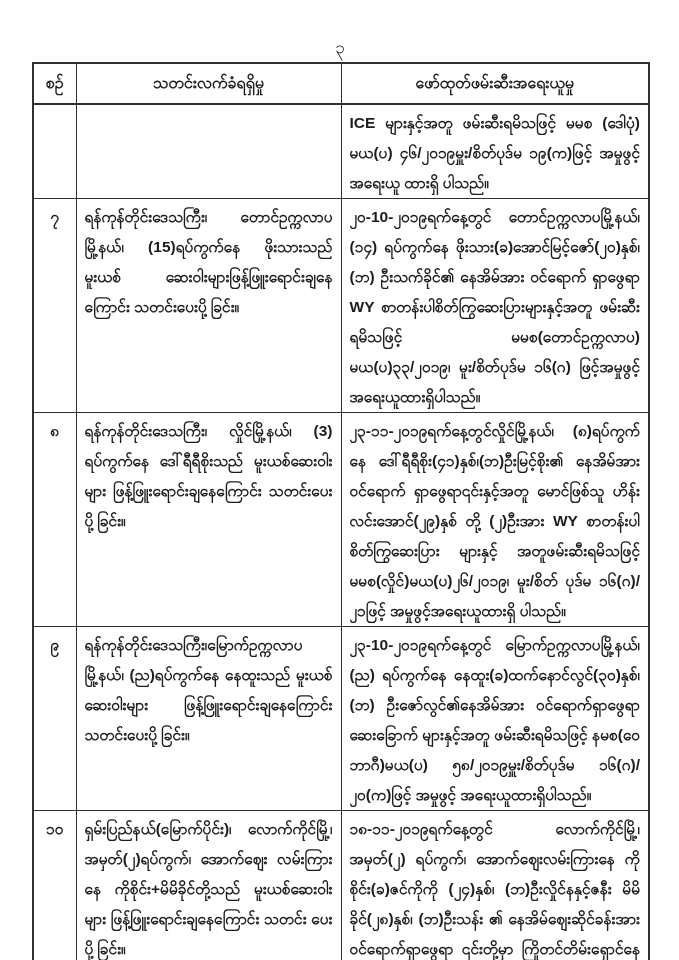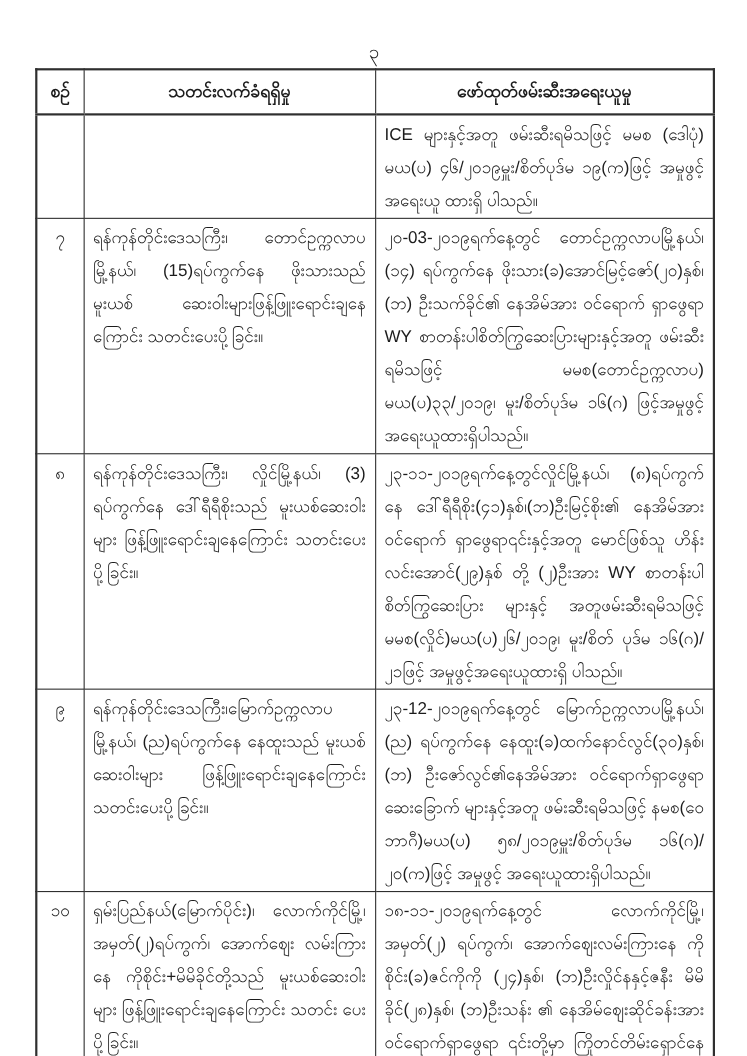--- a/index.html
+++ b/index.html
@@ -35,20 +35,21 @@
   table.report, table.report td, table.report th {
     border: 1.5px solid #2f2f2f;
   }
   table.report {
     border-width: 2px;
   }
   th, td {
     box-sizing: border-box;
     vertical-align: top;
     overflow: hidden;
+    font-weight: bold;
   }
   th {
     height: 41px;
     font-size: 16px;
     font-weight: bold;
     text-align: center;
     vertical-align: middle;
     padding: 2px 4px;
     border-bottom-width: 2.5px !important;
   }
@@ -93,31 +94,31 @@
   </thead>
   <tbody>
     <tr>
       <td class="no-cell"></td>
       <td class="recv-cell"></td>
       <td class="act-cell">ICE များနှင့်အတူ ဖမ်းဆီးရမိသဖြင့် မမစ (ဒေါပုံ) မယ(ပ) ၄၆/၂၀၁၉မှူး/စိတ်ပုဒ်မ ၁၉(က)ဖြင့် အမှုဖွင့် အရေးယူ ထားရှိ ပါသည်။</td>
     </tr>
     <tr>
       <td class="no-cell">၇</td>
       <td class="recv-cell">ရန်ကုန်တိုင်းဒေသကြီး၊ တောင်ဥက္ကလာပ မြို့နယ်၊ (15)ရပ်ကွက်နေ ဖိုးသားသည် မူးယစ် ဆေးဝါးများဖြန့်ဖြူးရောင်းချနေကြောင်း သတင်းပေးပို့ခြင်း။</td>
-      <td class="act-cell">၂၀-03-၂၀၁၉ရက်နေ့တွင် တောင်ဥက္ကလာပမြို့နယ်၊ (၁၄) ရပ်ကွက်နေ ဖိုးသား(ခ)အောင်မြင့်ဇော်(၂၀)နှစ်၊ (ဘ) ဦးသက်ခိုင်၏ နေအိမ်အား ဝင်ရောက် ရှာဖွေရာ WY စာတန်းပါစိတ်ကြွဆေးပြားများနှင့်အတူ ဖမ်းဆီးရမိသဖြင့် မမစ(တောင်ဥက္ကလာပ) မယ(ပ)၃၃/၂၀၁၉၊ မူး/စိတ်ပုဒ်မ ၁၆(ဂ) ဖြင့်အမှုဖွင့် အရေးယူထားရှိပါသည်။</td>
+      <td class="act-cell">၂၀-10-၂၀၁၉ရက်နေ့တွင် တောင်ဥက္ကလာပမြို့နယ်၊ (၁၄) ရပ်ကွက်နေ ဖိုးသား(ခ)အောင်မြင့်ဇော်(၂၀)နှစ်၊ (ဘ) ဦးသက်ခိုင်၏ နေအိမ်အား ဝင်ရောက် ရှာဖွေရာ WY စာတန်းပါစိတ်ကြွဆေးပြားများနှင့်အတူ ဖမ်းဆီးရမိသဖြင့် မမစ(တောင်ဥက္ကလာပ) မယ(ပ)၃၃/၂၀၁၉၊ မူး/စိတ်ပုဒ်မ ၁၆(ဂ) ဖြင့်အမှုဖွင့် အရေးယူထားရှိပါသည်။</td>
     </tr>
     <tr>
       <td class="no-cell">၈</td>
       <td class="recv-cell">ရန်ကုန်တိုင်းဒေသကြီး၊ လှိုင်မြို့နယ်၊ (3) ရပ်ကွက်နေ ဒေါ်ရီရီစိုးသည် မူးယစ်ဆေးဝါးများ ဖြန့်ဖြူးရောင်းချနေကြောင်း သတင်းပေးပို့ခြင်း။</td>
       <td class="act-cell">၂၃-၁၁-၂၀၁၉ရက်နေ့တွင်လှိုင်မြို့နယ်၊ (၈)ရပ်ကွက်နေ ဒေါ်ရီရီစိုး(၄၁)နှစ်၊(ဘ)ဦးမြင့်စိုး၏ နေအိမ်အား ဝင်ရောက် ရှာဖွေရာ၎င်းနှင့်အတူ မောင်ဖြစ်သူ ဟိန်းလင်းအောင်(၂၉)နှစ် တို့ (၂)ဦးအား WY စာတန်းပါ စိတ်ကြွဆေးပြား များနှင့် အတူဖမ်းဆီးရမိသဖြင့် မမစ(လှိုင်)မယ(ပ)၂၆/၂၀၁၉၊ မူး/စိတ် ပုဒ်မ ၁၆(ဂ)/၂၁ဖြင့် အမှုဖွင့်အရေးယူထားရှိ ပါသည်။</td>
     </tr>
     <tr>
       <td class="no-cell">၉</td>
       <td class="recv-cell">ရန်ကုန်တိုင်းဒေသကြီး၊မြောက်ဥက္ကလာပ မြို့နယ်၊ (ည)ရပ်ကွက်နေ နေထူးသည် မူးယစ် ဆေးဝါးများ ဖြန့်ဖြူးရောင်းချနေကြောင်း သတင်းပေးပို့ခြင်း။</td>
-      <td class="act-cell">၂၃-12-၂၀၁၉ရက်နေ့တွင် မြောက်ဥက္ကလာပမြို့နယ်၊ (ည) ရပ်ကွက်နေ နေထူး(ခ)ထက်နောင်လွင်(၃၀)နှစ်၊ (ဘ) ဦးဇော်လွင်၏နေအိမ်အား ဝင်ရောက်ရှာဖွေရာ ဆေးခြောက် များနှင့်အတူ ဖမ်းဆီးရမိသဖြင့် နမစ(ဝေဘာဂီ)မယ(ပ) ၅၈/၂၀၁၉မှူး/စိတ်ပုဒ်မ ၁၆(ဂ)/၂၀(က)ဖြင့် အမှုဖွင့် အရေးယူထားရှိပါသည်။</td>
+      <td class="act-cell">၂၃-10-၂၀၁၉ရက်နေ့တွင် မြောက်ဥက္ကလာပမြို့နယ်၊ (ည) ရပ်ကွက်နေ နေထူး(ခ)ထက်နောင်လွင်(၃၀)နှစ်၊ (ဘ) ဦးဇော်လွင်၏နေအိမ်အား ဝင်ရောက်ရှာဖွေရာ ဆေးခြောက် များနှင့်အတူ ဖမ်းဆီးရမိသဖြင့် နမစ(ဝေဘာဂီ)မယ(ပ) ၅၈/၂၀၁၉မှူး/စိတ်ပုဒ်မ ၁၆(ဂ)/၂၀(က)ဖြင့် အမှုဖွင့် အရေးယူထားရှိပါသည်။</td>
     </tr>
     <tr>
       <td class="no-cell">၁၀</td>
       <td class="recv-cell">ရှမ်းပြည်နယ်(မြောက်ပိုင်း)၊ လောက်ကိုင်မြို့၊ အမှတ်(၂)ရပ်ကွက်၊ အောက်ဈေး လမ်းကြား နေ ကိုစိုင်း+မိမိခိုင်တို့သည် မူးယစ်ဆေးဝါး များ ဖြန့်ဖြူးရောင်းချနေကြောင်း သတင်း ပေးပို့ခြင်း။</td>
       <td class="act-cell">၁၈-၁၁-၂၀၁၉ရက်နေ့တွင် လောက်ကိုင်မြို့၊ အမှတ်(၂) ရပ်ကွက်၊ အောက်ဈေးလမ်းကြားနေ ကိုစိုင်း(ခ)ဇင်ကိုကို (၂၄)နှစ်၊ (ဘ)ဦးလှိုင်နနှင့်ဇနီး မိမိခိုင်(၂၈)နှစ်၊ (ဘ)ဦးသန်း ၏ နေအိမ်ဈေးဆိုင်ခန်းအား ဝင်ရောက်ရှာဖွေရာ ၎င်းတို့မှာ ကြိုတင်တိမ်းရှောင်နေပြီး မူးယစ်ဆေးဝါး ရောင်းချရန် ငှားရမ်းထားသူ စောပတီး(ခ)စောထီး(၂၀)နှစ်၊ (ဘ)</td>
     </tr>
   </tbody>
 </table>
 
 </body></html>

